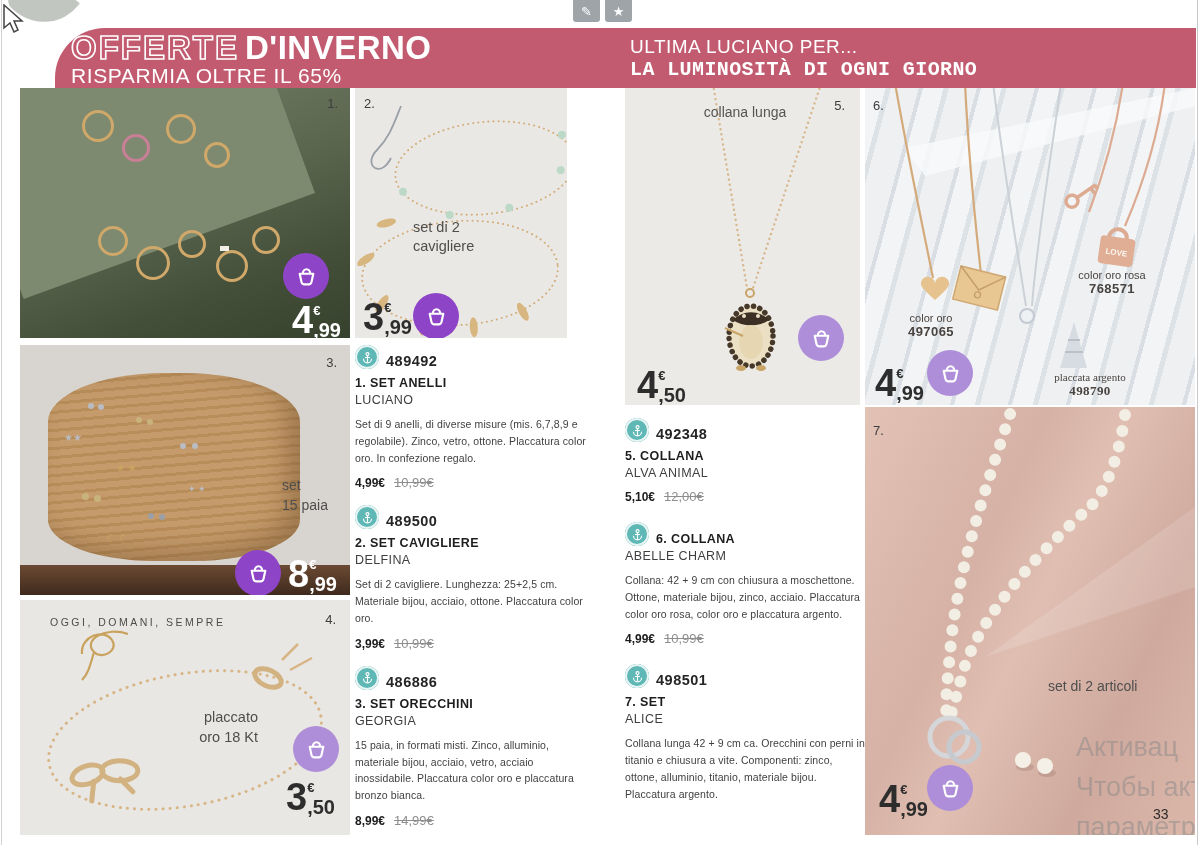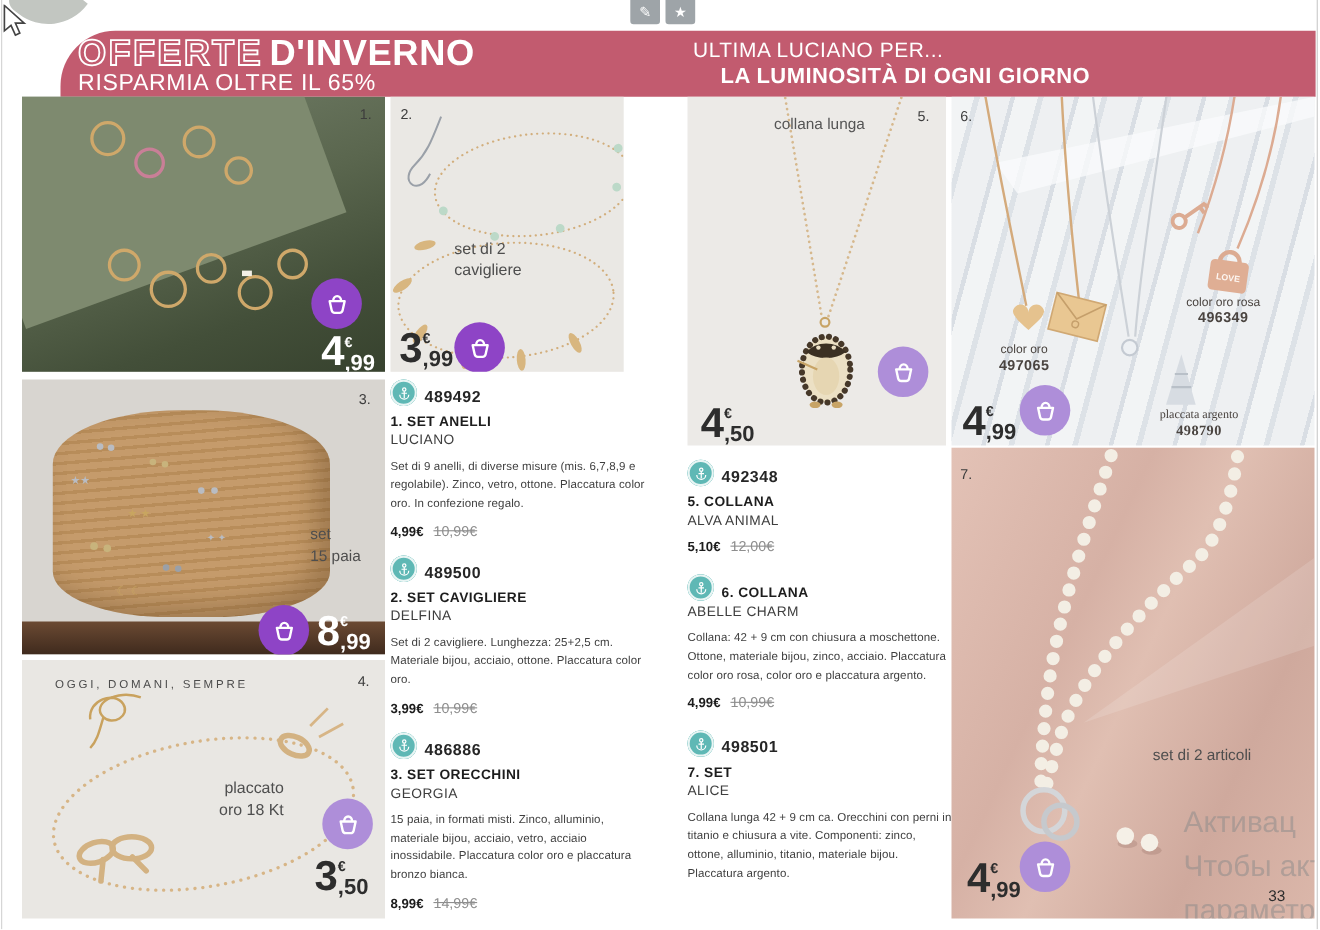--- a/index.html
+++ b/index.html
@@ -8,21 +8,21 @@
   .abs{position:absolute;}
   .edge{position:absolute;top:0;bottom:0;width:1px;}
   
   .banner{position:absolute;left:55px;top:28px;right:4px;height:60px;background:#c25b6f;
           border-top-left-radius:50px;}
   .banner-title{position:absolute;left:16px;top:3px;font-size:33px;font-weight:800;color:#fff;
           letter-spacing:.5px;white-space:nowrap;line-height:1;}
   .banner-title .outline{color:#c25b6f;-webkit-text-stroke:1.6px #ffffff;letter-spacing:2px;margin-right:6px;}
   .banner-sub{position:absolute;left:16px;top:36px;font-size:21px;color:#fff;letter-spacing:.6px;}
   .banner-r1{position:absolute;left:575px;top:8px;font-size:19px;color:#fff;letter-spacing:.5px;}
-  .banner-r2{position:absolute;left:600px;top:30px;font-size:20px;font-weight:bold;color:#fff;letter-spacing:.4px;}
+  .banner-r2{position:absolute;left:575px;top:30px;font-size:20px;font-weight:bold;color:#fff;letter-spacing:.4px;font-family:Liberation Mono, monospace;}
   
   .tool-btn{position:absolute;top:0;width:27px;height:22px;background:#9ea4a8;border-radius:0 0 3px 3px;
             display:flex;align-items:center;justify-content:center;color:#fff;font-size:13px;cursor:pointer;}
   .page-curl{position:absolute;left:12px;top:-20px;width:60px;height:46px;background:#c2c6c1;
              border-radius:0 0 44px 10px;transform:rotate(38deg);}
   
   .tile{position:absolute;overflow:hidden;}
   .num{position:absolute;font-size:13px;color:#3d3d3d;z-index:4;}
   .photo-label{position:absolute;color:#4e4e4e;z-index:4;}
   
@@ -305,21 +305,21 @@
     <div class="charm-label" style="left:18px;top:224px;width:96px;">
       <div class="l1">color oro</div>
       <div class="l2">497065</div>
     </div>
     <div class="charm-label" style="left:165px;top:283px;width:120px;font-family:Liberation Serif, serif;">
       <div class="l1">placcata argento</div>
       <div class="l2">498790</div>
     </div>
     <div class="charm-label" style="left:192px;top:181px;width:110px;">
       <div class="l1">color oro rosa</div>
-      <div class="l2">496349</div>
+      <div class="l2">768571</div>
     </div>
     <div class="cart light" style="left:62px;top:262px;">
       <svg viewBox="0 0 32 32">
           <path d="M8.5 13h15l-2 9.2a3.2 3.2 0 0 1-3.1 2.5h-4.8a3.2 3.2 0 0 1-3.1-2.5z" fill="none" stroke="#fff" stroke-width="2.4" stroke-linejoin="round"></path>
           <path d="M12 13c0-3 1.8-5 4-5s4 2 4 5" fill="none" stroke="#fff" stroke-width="2.4"></path>
         </svg>
     </div>
     <div class="bigprice dark" style="left:10px;top:276px;">
       <span class="euros">4</span>
       <span class="side">

